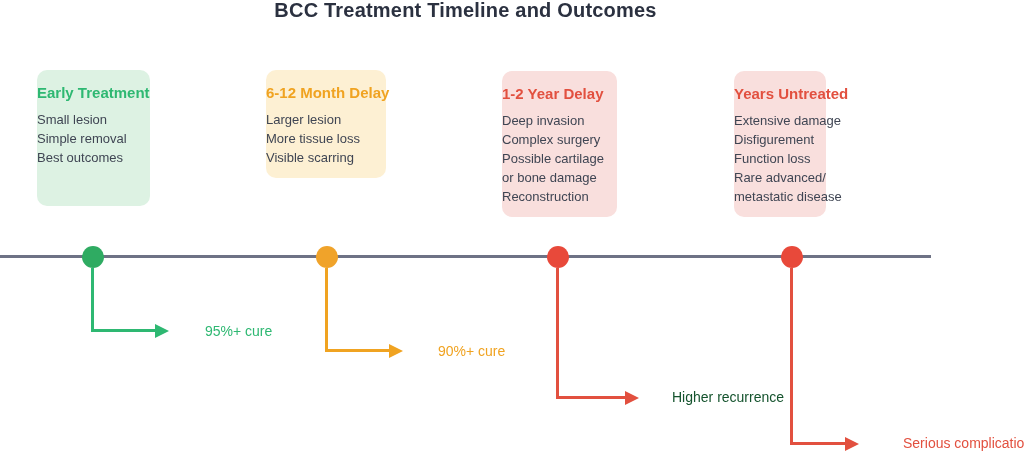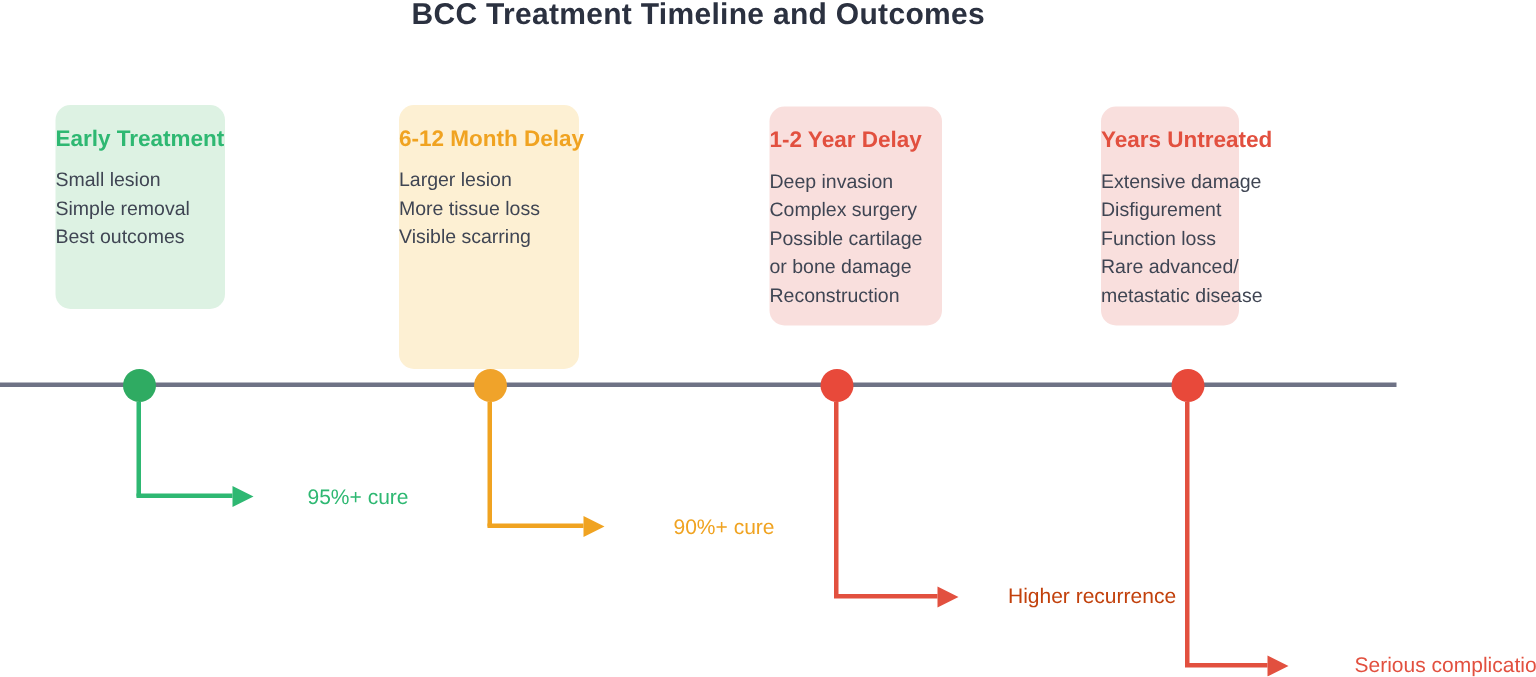--- a/index.html
+++ b/index.html
@@ -10,23 +10,23 @@
   .main-title { position:absolute; top:-1px; left:0; width:931px; text-align:center;
                 font-size:20px; font-weight:bold; color:#2b3140; letter-spacing:.2px; }
 
   .card { position:absolute; top:70px; border-radius:10px; text-align:left;
           padding-top:14px; }
   .card-title { font-size:15px; font-weight:bold; white-space:nowrap; margin-bottom:9px; }
   .card-line { font-size:13px; color:#3f4553; line-height:19px; white-space:nowrap; }
 
   .card-green  { left:37px;  width:113px; height:136px; background:#ddf2e3; }
   .card-green  .card-title { color:#2eb872; }
-  .card-amber  { left:266px; width:120px; height:176px; background:#fdf0d3; }
+  .card-amber  { left:266px; width:120px; height:108px; background:#fdf0d3; }
   .card-amber  .card-title { color:#f0a321; }
-  .card-red3   { left:513px; width:115px; height:146px; top:71px; background:#f9dfdd; }
+  .card-red3   { left:502px; width:115px; height:146px; top:71px; background:#f9dfdd; }
   .card-red4   { left:734px; width:92px; height:146px; top:71px; background:#f9dfdd; }
   .card-red3 .card-title, .card-red4 .card-title { color:#e2503f; }
 
   .tl-line { position:absolute; left:0; top:255px; width:931px; height:3px; background:#6e7285; }
   .tl-dot  { position:absolute; top:246px; width:22px; height:22px; border-radius:50%; }
   .dot-1 { left:82px;  background:#2fab62; }
   .dot-2 { left:316px; background:#f0a32a; }
   .dot-3 { left:547px; background:#e8493a; }
   .dot-4 { left:781px; background:#e8493a; }
 
@@ -50,22 +50,22 @@
   .a2-t { left:389px; top:343.5px; }
   .a3-v { left:556px; top:268px; height:130px; }
   .a3-h { left:556px; top:396px; width:69px;   }
   .a3-t { left:625px; top:390.5px; }
   .a4-v { left:790px; top:268px; height:176px; }
   .a4-h { left:790px; top:442px; width:55px;   }
   .a4-t { left:845px; top:436.5px; }
 
   .outcome-label { position:absolute; font-size:14px; white-space:nowrap; }
   .lbl-1 { left:205px; top:323px; color:#2eb872; }
-  .lbl-2 { left:438px; top:343px; color:#f0a321;margin-left:11px; }
-  .lbl-3 { left:672px; top:389px; color:#c2410c; }
+  .lbl-2 { left:438px; top:343px; color:#f0a321; }
+  .lbl-3 { left:672px; top:389px; color:#14532d; }
   .lbl-4 { left:903px; top:435px; color:#e2503f; }
 </style>
 </head>
 <body>
 
 <div class="canvas">
 
   <div class="main-title">BCC Treatment Timeline and Outcomes</div>
 
   <div class="card card-green">

